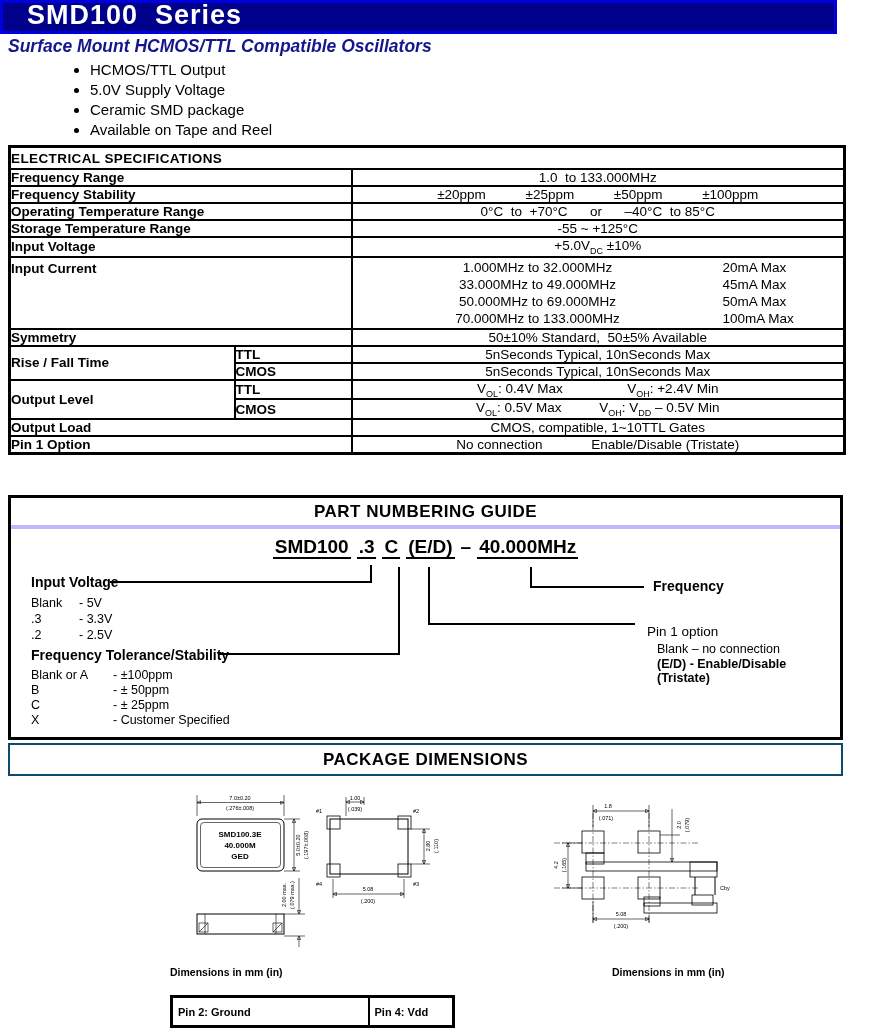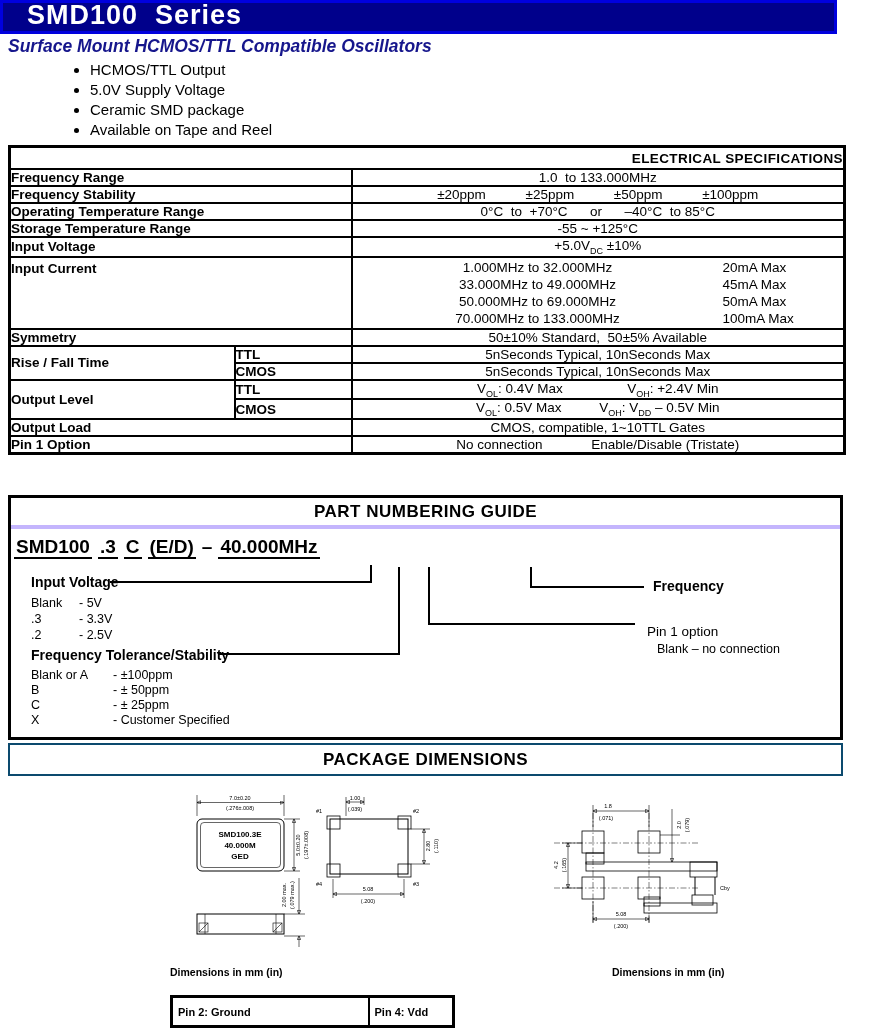--- a/index.html
+++ b/index.html
@@ -13,39 +13,39 @@
 
   .subtitle{position:absolute;left:8px;top:36px;color:#16168C;font-style:italic;font-weight:bold;font-size:17.5px;}
 
   .features{position:absolute;left:90px;top:60px;margin:0;padding:0;list-style:disc;font-size:15px;line-height:20px;}
   .features li{margin:0;}
 
   
   table.spec{position:absolute;left:8px;top:145px;width:835px;border-collapse:collapse;table-layout:fixed;
              border:3px solid #000;}
   table.spec td{border:2px solid #000;font-size:13.5px;vertical-align:middle;padding:0;overflow:hidden;}
-  td.t-title{font-size:16px;font-weight:bold;text-align:right;height:20px;letter-spacing:.4px;}
+  td.t-title{font-size:16px;font-weight:bold;text-align:left;height:20px;letter-spacing:.4px;}
   td.lab{font-weight:bold;padding-left:6px;}
   td.sublab{font-weight:bold;padding-left:6px;}
   td.val{text-align:center;white-space:pre;}
   tr.std{height:14px;}
   tr.ic{height:70px;}
   .flex-even{display:flex;justify-content:space-evenly;align-items:center;padding:0 45px;}
   .ic-lines{display:flex;flex-direction:column;justify-content:center;height:70px;}
   .ic-line{display:flex;line-height:17px;}
   .ic-range{width:370px;text-align:center;}
   .ic-max{flex:1;text-align:left;}
   sub{font-size:9px;}
   td.lab-bottom{vertical-align:bottom;padding-bottom:3px;}
 
   
   .pn-box{position:absolute;left:8px;top:495px;width:835px;height:245px;border:3px solid #000;box-sizing:border-box;}
   .pn-title{height:27px;border-bottom:4px solid #c4b5fd;display:flex;align-items:center;justify-content:center;
             font-weight:bold;font-size:17px;letter-spacing:.5px;}
-  .pn-number{position:absolute;top:38px;left:0;right:0;text-align:left;font-weight:bold;font-size:19px;white-space:pre;}
+  .pn-number{position:absolute;top:38px;left:0;right:0;text-align:center;font-weight:bold;font-size:19px;white-space:pre;}
   .pn-number .u{border-bottom:2.5px solid #000;padding:0 2px;}
   .pn-number .seg{margin:0 3px;}
   .ln{position:absolute;}
   .ln-iv{left:99px;top:67px;width:260px;height:16px;border-right:2px solid #000;border-bottom:2px solid #000;}
   .ln-ft{left:207px;top:69px;width:180px;height:86px;border-right:2px solid #000;border-bottom:2px solid #000;}
   .ln-p1{left:417px;top:69px;width:205px;height:56px;border-left:2px solid #000;border-bottom:2px solid #000;}
   .ln-fr{left:519px;top:69px;width:112px;height:19px;border-left:2px solid #000;border-bottom:2px solid #000;}
   .pn-lab{position:absolute;font-weight:bold;font-size:14px;}
   .pn-opts{position:absolute;font-size:12.5px;}
   .pn-opts .row{display:flex;}
@@ -248,20 +248,21 @@
 
         <div class="row">
           <span class="k">X</span>
           <span>-  Customer Specified</span>
         </div>
       </div>
 
     <div class="pn-lab" style="left:642px;top:80px;">Frequency</div>
     <div class="pn-pin1-label">Pin 1 option</div>
     <div class="pn-pin1-blank">Blank – no connection</div>
+    <div class="pn-pin1-ed">(E/D)  - Enable/Disable (Tristate)</div>
   </div>
 
   <div class="pkg-box">
     <span>PACKAGE DIMENSIONS</span>
   </div>
 
   <svg style="left:182px;top:792px;" width="130" height="175" viewBox="0 0 130 175">
     <defs>
       <marker id="ar1" markerWidth="7" markerHeight="7" refX="6" refY="3" orient="auto-start-reverse">
         <path d="M0,0 L6,3 L0,6 z" fill="#000" stroke="none"></path>

